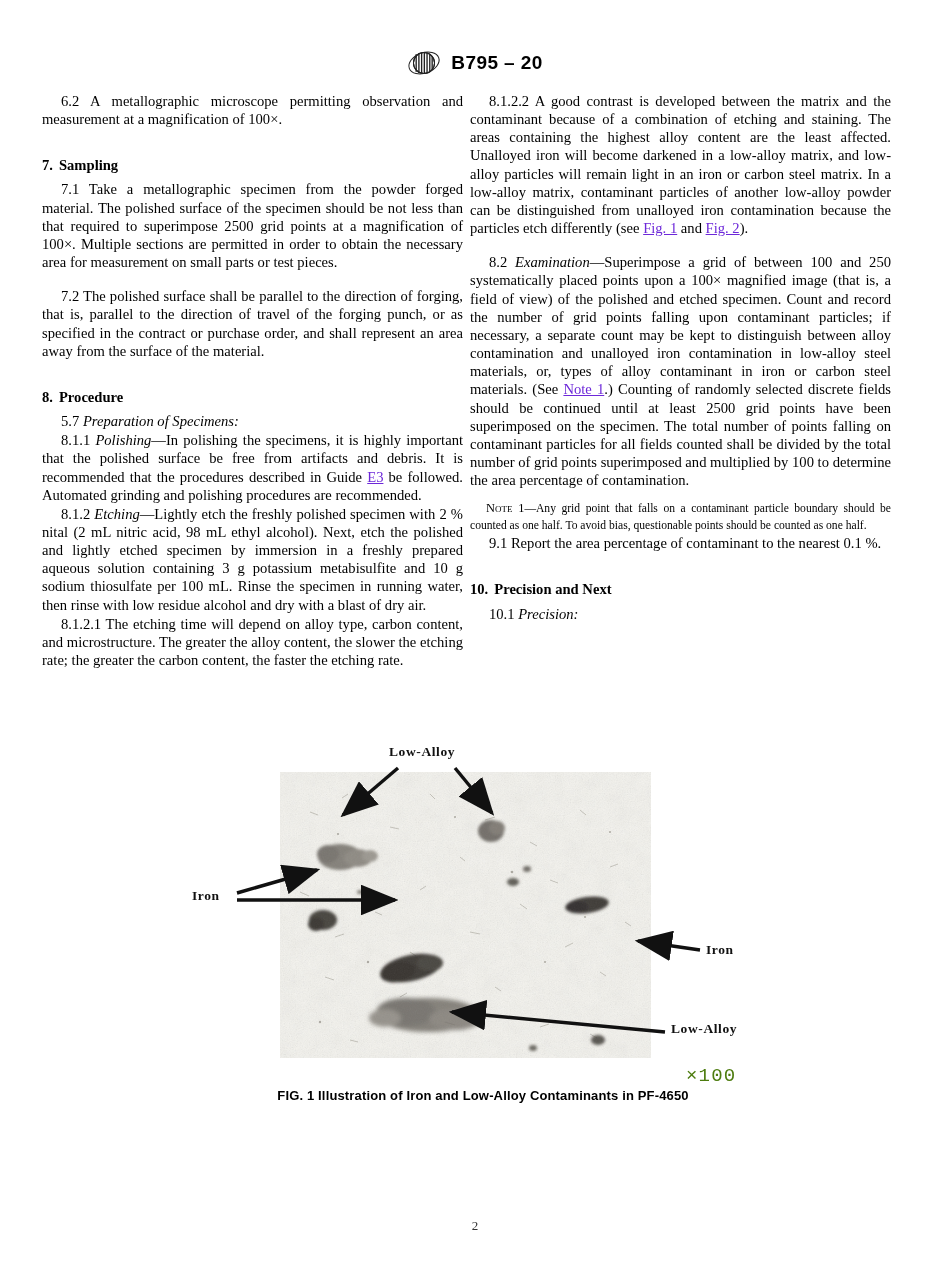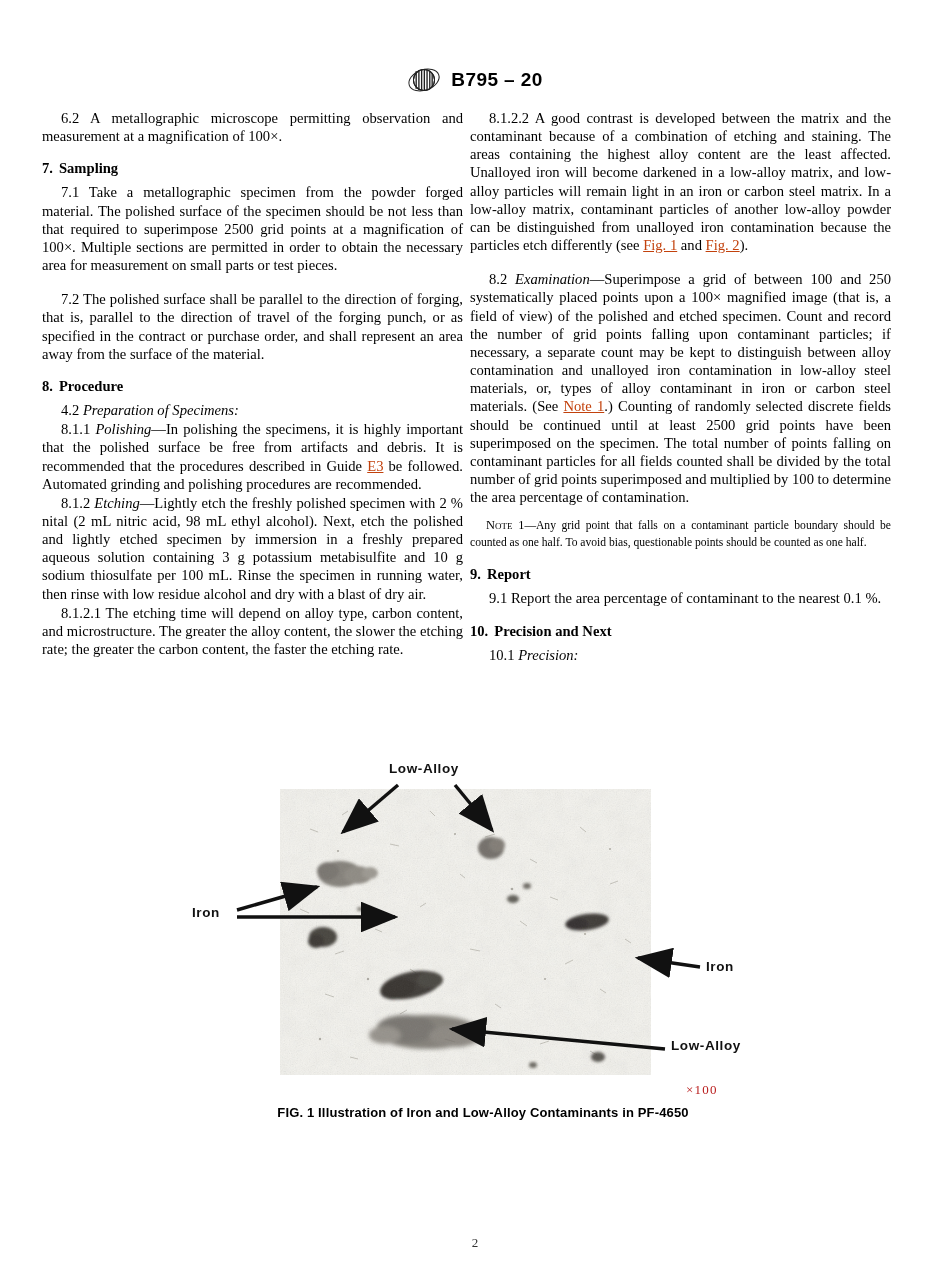--- a/index.html
+++ b/index.html
@@ -11,21 +11,21 @@
     width: 950px;
     height: 1272px;
     position: relative;
     font-family: "Liberation Serif", "DejaVu Serif", serif;
     color: #000000;
     overflow: hidden;
   }
 
   .page {
     position: absolute;
-    left: 0; top: 17px;
+    left: 0; top: 0;
     width: 950px;
     height: 916px;
   }
 
   
   .header {
     position: absolute;
     left: 0;
     top: 46px;
     width: 950px;
@@ -61,31 +61,31 @@
   p {
     margin: 0;
     text-align: justify;
     text-justify: inter-word;
     hyphens: none;
   }
   p.indent { text-indent: 19px; }
 
   .sec-head {
     font-weight: bold;
-    margin-top: 14px;
+    margin-top: 28px;
     margin-bottom: 6px;
     font-size: 14.6px;
   }
   .sec-head .num { margin-right: 6px; }
 
   .para { margin-top: 16px; }
   .para-tight { margin-top: 1px; }
 
   .ital { font-style: italic; }
-  .link { color: #c2410c; }
+  .link { color: #6d28d9; }
 
   .note {
     font-size: 11.6px;
     line-height: 17px;
     margin-top: 11px;
     text-align: justify;
     text-indent: 16px;
   }
   .smallcaps {
     font-variant: small-caps;
@@ -97,40 +97,40 @@
     top: 772px;
     width: 371px;
     height: 286px;
     background: #f2f1ec;
     overflow: hidden;
   }
   .micro-svg { display: block; width: 100%; height: 100%; }
 
   .fig-label {
     position: absolute;
-    font-family: Liberation Sans, sans-serif;
+    font-family: Liberation Serif, serif;
     font-weight: bold;
     font-size: 13.5px;
     letter-spacing: 0.6px;
     color: #111111;
     white-space: nowrap;
   }
   .lbl-lowalloy-top { left: 389px; top: 744px; }
   .lbl-iron-left    { left: 192px; top: 888px; }
   .lbl-iron-right   { left: 706px; top: 942px; }
   .lbl-lowalloy-br  { left: 671px; top: 1021px; }
 
   .mag-label {
     position: absolute;
     left: 686px;
     top: 1065px;
-    font-family: Liberation Serif, serif;
-    font-size: 13px;
+    font-family: Liberation Mono, monospace;
+    font-size: 19px;
     letter-spacing: 1.2px;
-    color: #b91c1c;
+    color: #4d7c0f;
   }
 
   .annot-layer {
     position: absolute;
     left: 0; top: 735px;
     width: 950px;
     height: 360px;
     pointer-events: none;
   }
 
@@ -194,21 +194,21 @@
 
     <p class="indent">7.1 Take a metallographic specimen from the powder forged material. The polished surface of the specimen should be not less than that required to superimpose 2500 grid points at a magnification of 100×. Multiple sections are permitted in order to obtain the necessary area for measurement on small parts or test pieces.</p>
 
     <p class="indent para">7.2 The polished surface shall be parallel to the direction of forging, that is, parallel to the direction of travel of the forging punch, or as specified in the contract or purchase order, and shall represent an area away from the surface of the material.</p>
 
     <div class="sec-head">
       <span class="num">8.</span><span>Procedure</span>
     </div>
 
     <p class="indent">
-      <span>4.2</span>
+      <span>5.7</span>
       <span class="ital">Preparation of Specimens:</span>
     </p>
 
     <p class="indent para-tight">
       <span>8.1.1</span>
       <span class="ital">Polishing</span><span>—In polishing the specimens, it is highly important that the polished surface be free from artifacts and debris. It is recommended that the procedures described in Guide </span><a class="link" href="#">E3</a><span> be followed. Automated grinding and polishing procedures are recommended.</span>
     </p>
 
     <p class="indent para-tight">
       <span>8.1.2</span>
@@ -226,23 +226,20 @@
 
     <p class="indent para">
       <span>8.2</span>
       <span class="ital">Examination</span><span>—Superimpose a grid of between 100 and 250 systematically placed points upon a 100× magnified image (that is, a field of view) of the polished and etched specimen. Count and record the number of grid points falling upon contaminant particles; if necessary, a separate count may be kept to distinguish between alloy contamination and unalloyed iron contamination in low-alloy steel materials, or, types of alloy contaminant in iron or carbon steel materials. (See </span><a class="link" href="#">Note 1</a><span>.) Counting of randomly selected discrete fields should be continued until at least 2500 grid points have been superimposed on the specimen. The total number of points falling on contaminant particles for all fields counted shall be divided by the total number of grid points superimposed and multiplied by 100 to determine the area percentage of contamination.</span>
     </p>
 
     <p class="note">
       <span class="smallcaps">Note 1</span><span>—Any grid point that falls on a contaminant particle boundary should be counted as one half. To avoid bias, questionable points should be counted as one half.</span>
     </p>
 
-    <div class="sec-head">
-      <span class="num">9.</span><span>Report</span>
-    </div>
 
     <p class="indent">9.1 Report the area percentage of contaminant to the nearest 0.1 %.</p>
 
     <div class="sec-head">
       <span class="num">10.</span><span>Precision and Next</span>
     </div>
 
     <p class="indent">
       <span>10.1</span>
       <span class="ital">Precision:</span>

